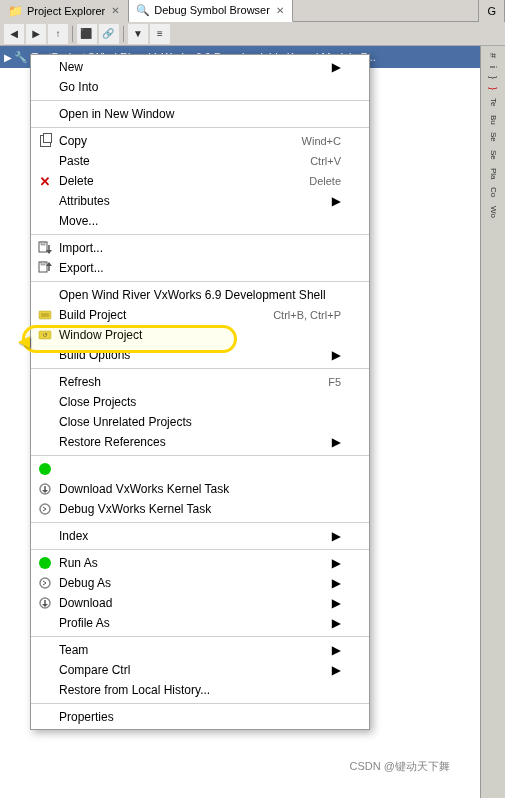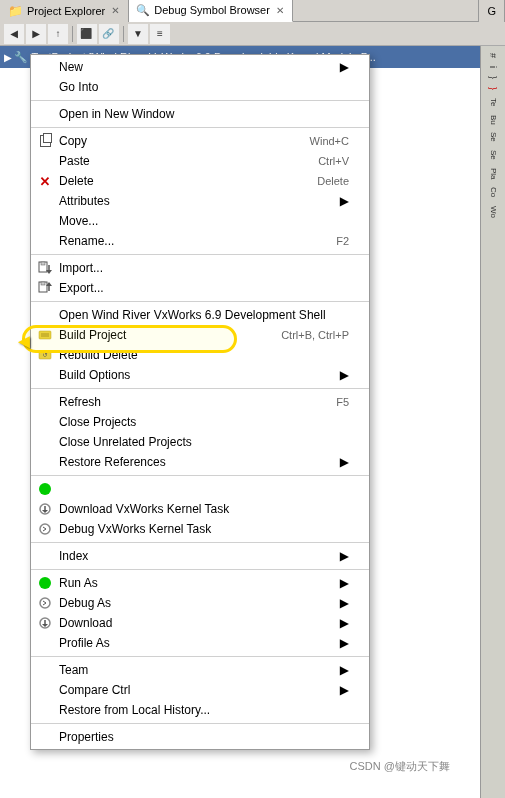--- a/index.html
+++ b/index.html
@@ -119,21 +119,21 @@
       background: #fff;
       border: 1px solid #999;
       box-shadow: 3px 3px 8px rgba(0,0,0,0.3);
       z-index: 100;
       padding: 2px 0;
     }
 
     .menu-item {
       display: flex;
       align-items: center;
-      padding: 3px 20px 3px 28px;
+      padding: 3px 28px 3px 28px;
       cursor: pointer;
       font-size: 12px;
       color: #000;
       position: relative;
       min-height: 20px;
       white-space: nowrap;
     }
 
     .menu-item .shortcut {
       margin-left: auto;
@@ -270,24 +270,20 @@
 
       <div class="menu-item">
         <span>Attributes</span>
         <span class="arrow">▶</span>
       </div>
 
       <div class="menu-item">
         <span>Move...</span>
       </div>
 
-      <div class="menu-item">
-        <span>Rename...</span>
-        <span class="shortcut">F2</span>
-      </div>
 
       <div class="menu-separator"></div>
 
       <div class="menu-item" style="position:relative;">
         <span class="menu-icon">
           <svg width="14" height="14" viewBox="0 0 14 14">
             <rect x="1" y="1" width="8" height="10" fill="none" stroke="#555" stroke-width="1"></rect>
             <rect x="3" y="1" width="4" height="3" fill="#ccc" stroke="#555" stroke-width="0.5"></rect>
             <line x1="11" y1="4" x2="11" y2="10" stroke="#555" stroke-width="1.5"></line>
             <polygon points="8,9 11,13 14,9" fill="#555"></polygon>
@@ -325,21 +321,21 @@
         <span class="shortcut">Ctrl+B, Ctrl+P</span>
       </div>
 
       <div class="menu-item">
         <span class="menu-icon">
           <svg width="14" height="14" viewBox="0 0 14 14">
             <rect x="1" y="3" width="12" height="8" rx="1" fill="#e8d040" stroke="#b8a020" stroke-width="0.5"></rect>
             <text x="7" y="9" text-anchor="middle" font-size="6" fill="#555">↺</text>
           </svg>
         </span>
-        <span>Rebuild Delete</span>
+        <span>Window Project</span>
       </div>
 
       <div class="menu-item">
         <span>Build Options</span>
         <span class="arrow">▶</span>
       </div>
 
       <div class="menu-separator"></div>
 
       <div class="menu-item">

